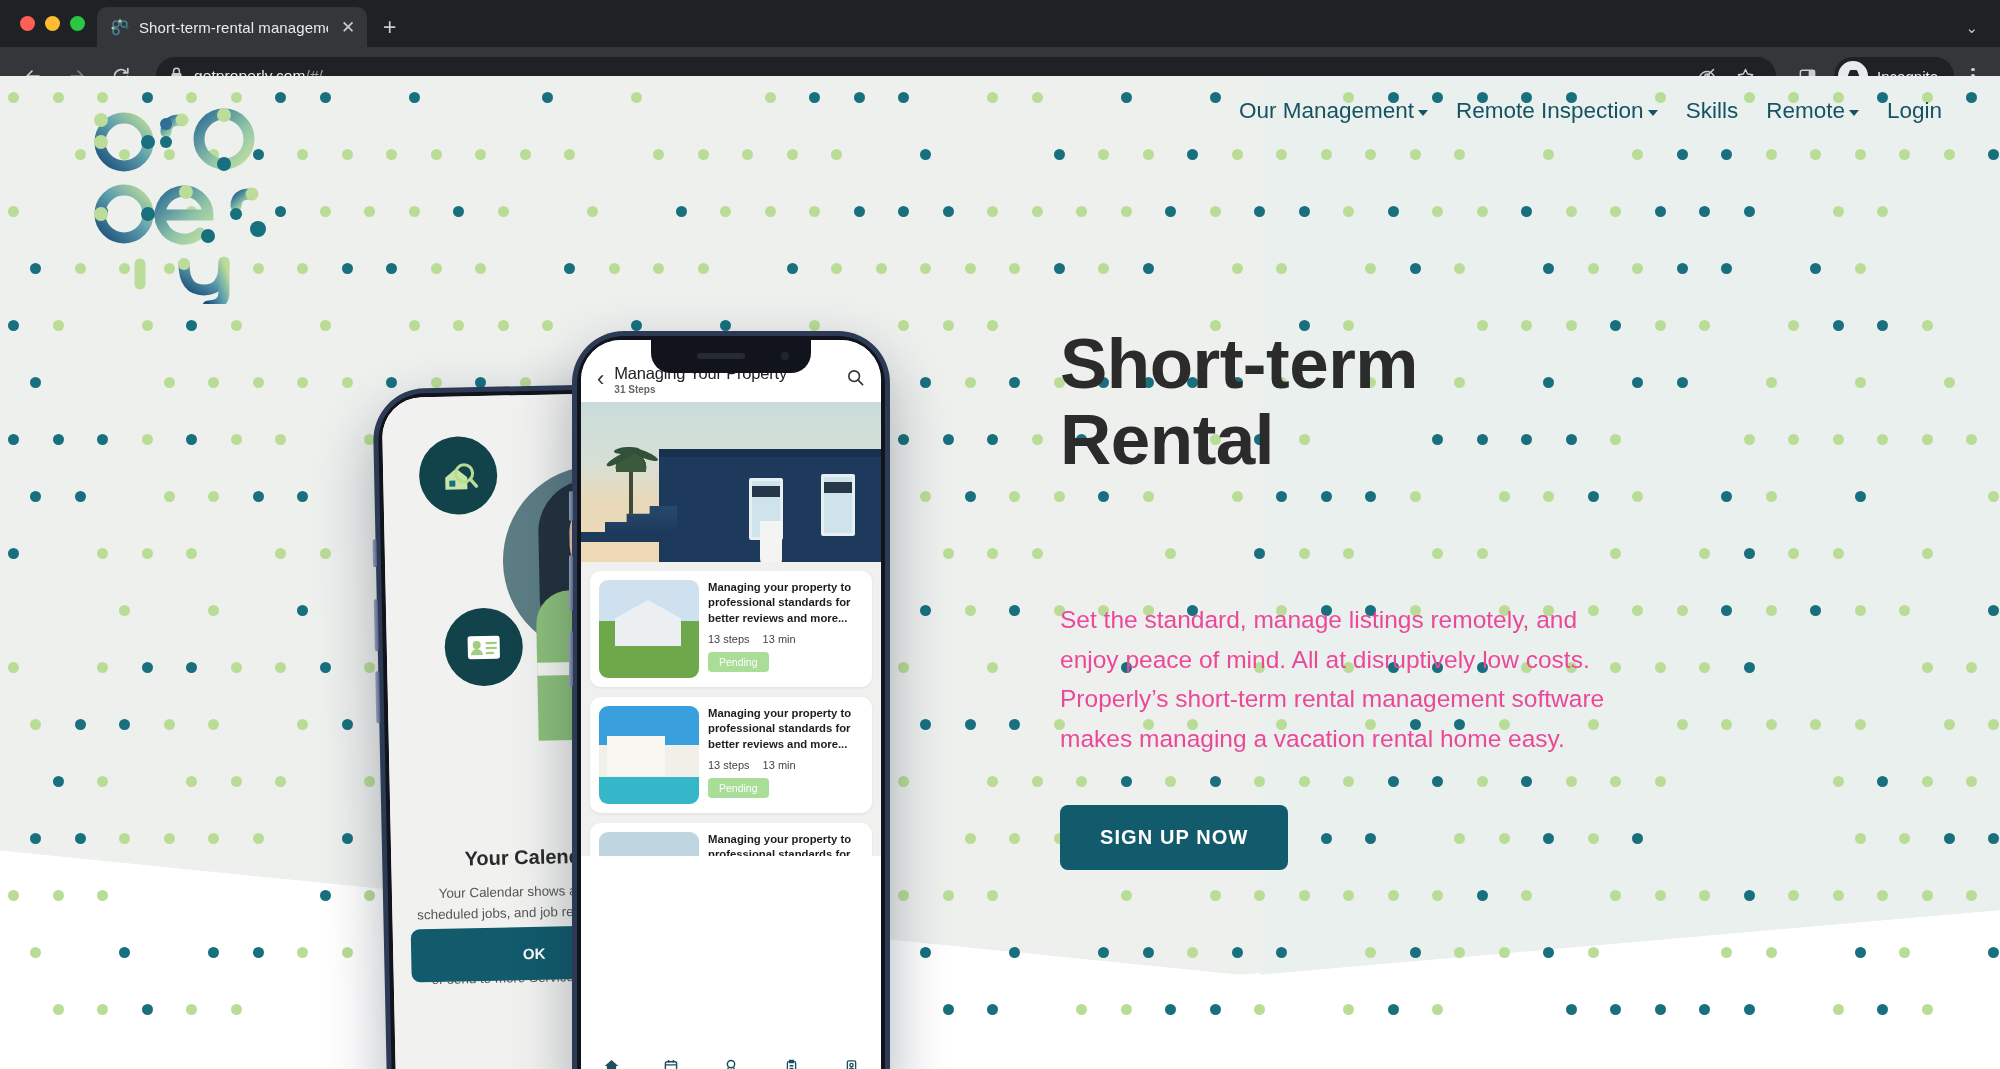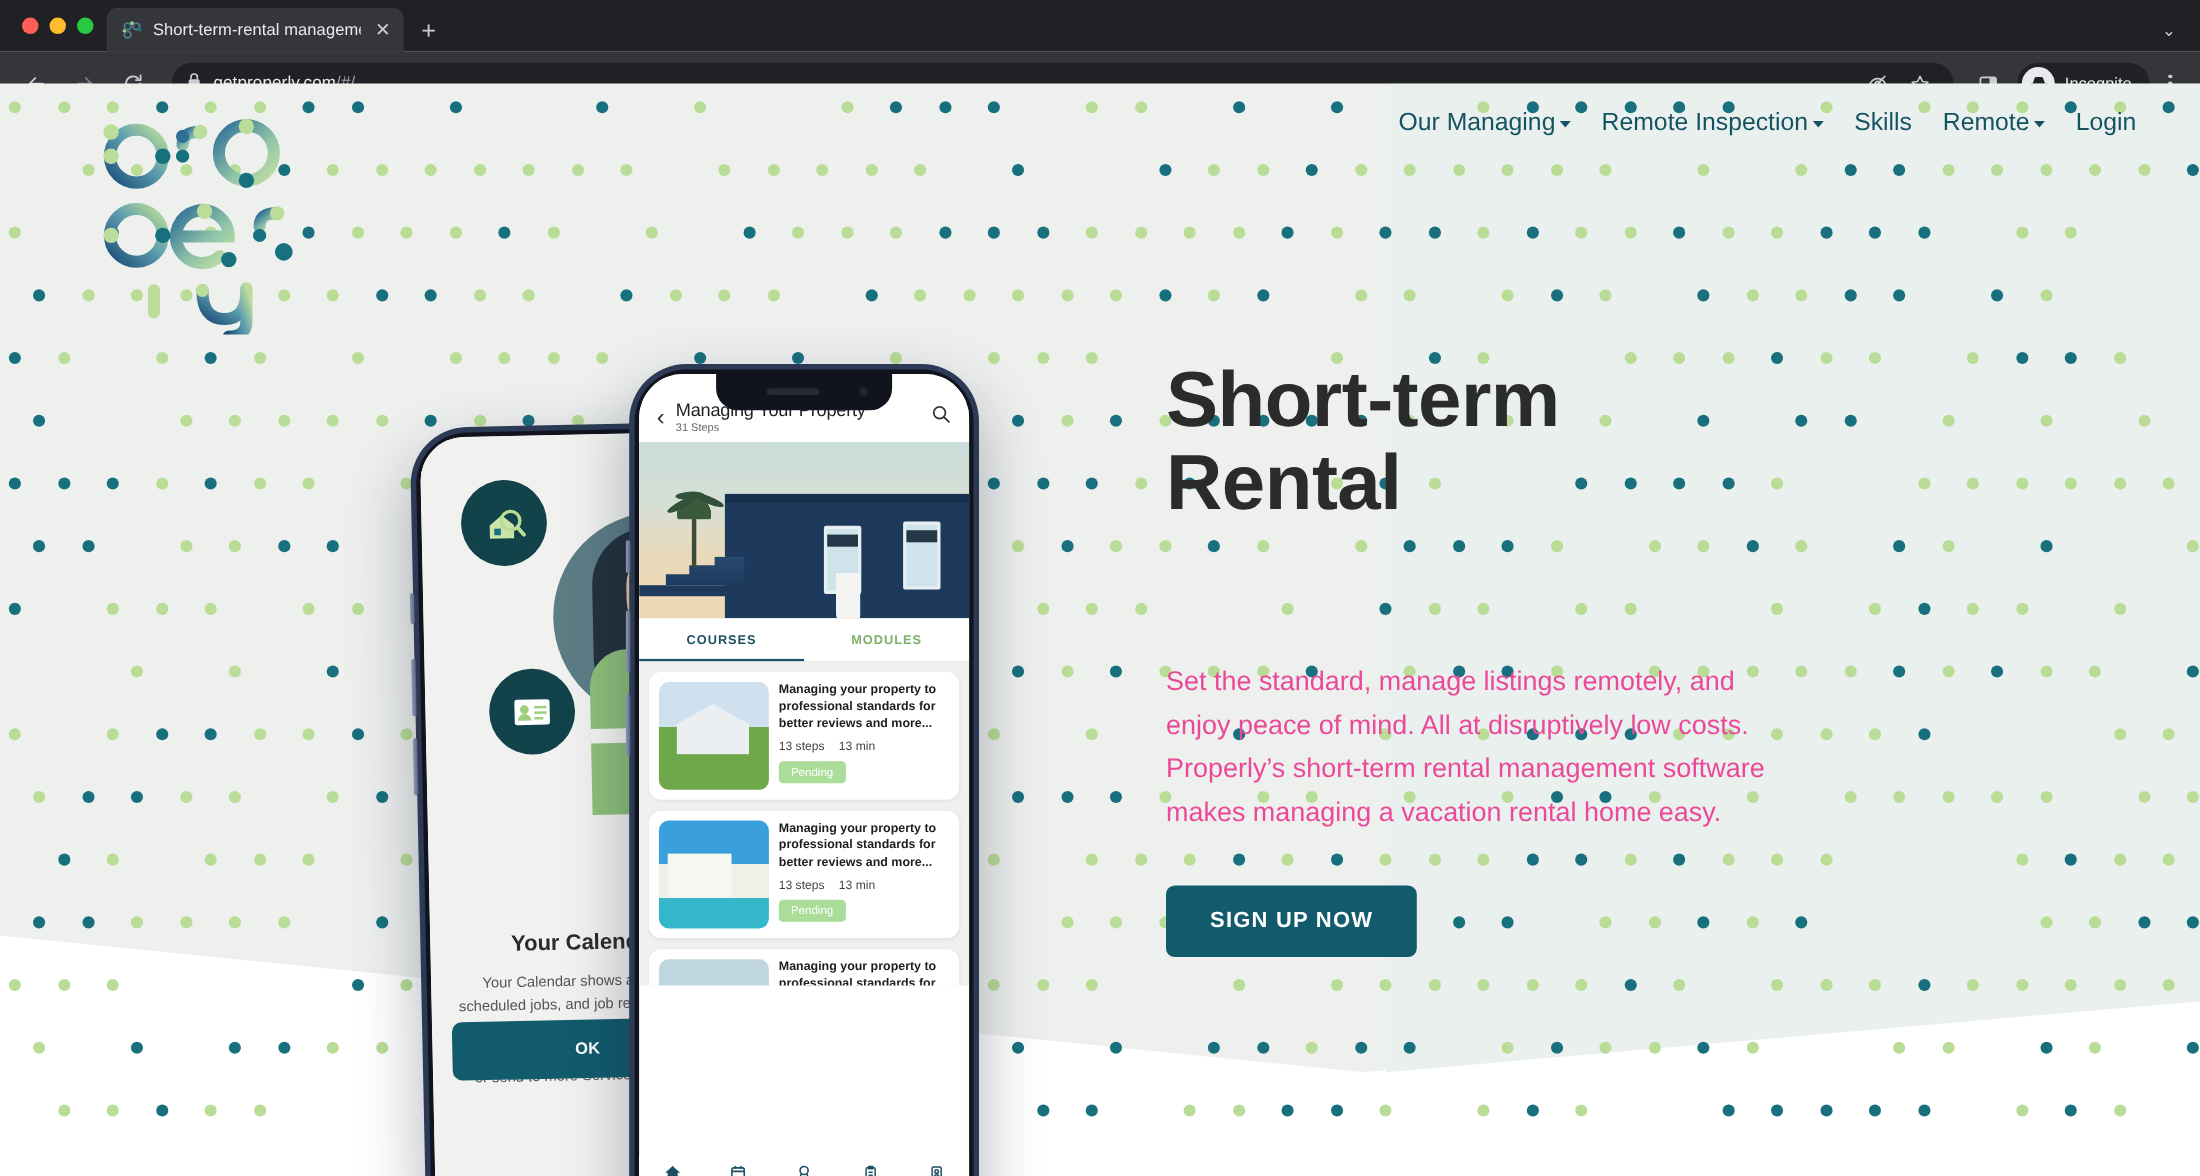--- a/index.html
+++ b/index.html
@@ -170,21 +170,21 @@
   .notch .speaker { position:absolute; left:46px; top:13px; width:48px; height:6px;
     border-radius:3px; background:#262a33; }
   .notch .cam { position:absolute; right:22px; top:12px; width:8px; height:8px;
     border-radius:50%; background:#1d2731; }
 
   .app-header { height:62px; background:#fff; display:flex; align-items:center;
     padding:16px 16px 0; gap:10px; }
   .back-chev { color:#333; font-size:22px; line-height:1; font-weight:300; }
   .ah-text { flex:1; }
   .ah-title { font-size:16.5px; color:#222; font-weight:400; letter-spacing:-.2px; }
-  .ah-sub { font-size:10px; color:#666; margin-top:1px; }
+  .ah-sub { font-size:10px; color:#666; margin-top:1px;font-weight:bold; }
   .search-ic { color:#333; }
 
   .hero-img { height:160px; position:relative; overflow:hidden;
     background:linear-gradient(#c9dcd9 0%, #d7dfd4 38%, #e8d9ba 62%, #efd9b4 100%); }
   .bldg { position:absolute; right:0; bottom:0; width:74%; height:66%;
     background:#1d3a5c; }
   .bldg-top { position:absolute; right:0; top:-7px; width:100%; height:8px; background:#16304d; }
   .ledge { position:absolute; left:0; bottom:20px; width:32%; height:10px; background:#1d3a5c; }
   .stairs { position:absolute; left:8%; bottom:30px; width:24%; height:26px;
     background:linear-gradient(#27496e,#1d3a5c); clip-path:polygon(100% 0,100% 100%,0 100%,0 62%,30% 62%,30% 30%,62% 30%,62% 0); }
@@ -970,21 +970,21 @@
           <circle cx="148" cy="120" r="6" fill="#17707d"></circle>
             <circle cx="164" cy="100" r="6.5" fill="#bcdd9a"></circle>
           <circle cx="170" cy="135" r="8" fill="#17707d"></circle>
           <circle cx="96" cy="170" r="6" fill="#bcdd9a"></circle>
         </g>
       </svg>
     </div>
 
     <nav class="site-nav">
       <a class="nav-link">
-        <span>Our Managing</span>
+        <span>Our Management</span>
         <span class="caret"></span>
       </a>
       <a class="nav-link">
         <span>Remote Inspection</span>
         <span class="caret"></span>
       </a>
       <a class="nav-link">
         <span>Skills</span>
       </a>
       <a class="nav-link">
@@ -1083,24 +1083,20 @@
             <div class="palm-head"></div>
             <span class="palm-frond" style="left:8%;bottom:100px;width:30px;transform:rotate(-28deg);"></span>
             <span class="palm-frond" style="left:16%;bottom:104px;width:30px;transform:rotate(22deg);"></span>
             <span class="palm-frond" style="left:11%;bottom:108px;width:26px;transform:rotate(-4deg);"></span>
             <div class="win" style="right:98px; bottom:22px;">
                 <span class="curtain" style="left:8px;bottom:-32px;"></span>
               </div>
             <div class="win" style="right:26px; bottom:26px;"></div>
           </div>
 
-          <div class="tabs">
-            <div class="tab-item active">COURSES</div>
-            <div class="tab-item">MODULES</div>
-          </div>
 
           <div class="cards">
             <div class="card">
               <div class="card-img ci1"></div>
               <div class="card-body">
                 <div class="card-title">Managing your property to professional standards for better reviews and more...</div>
                 <div class="card-meta">
                   <span>13 steps</span>
                   <span>13 min</span>
                 </div>

